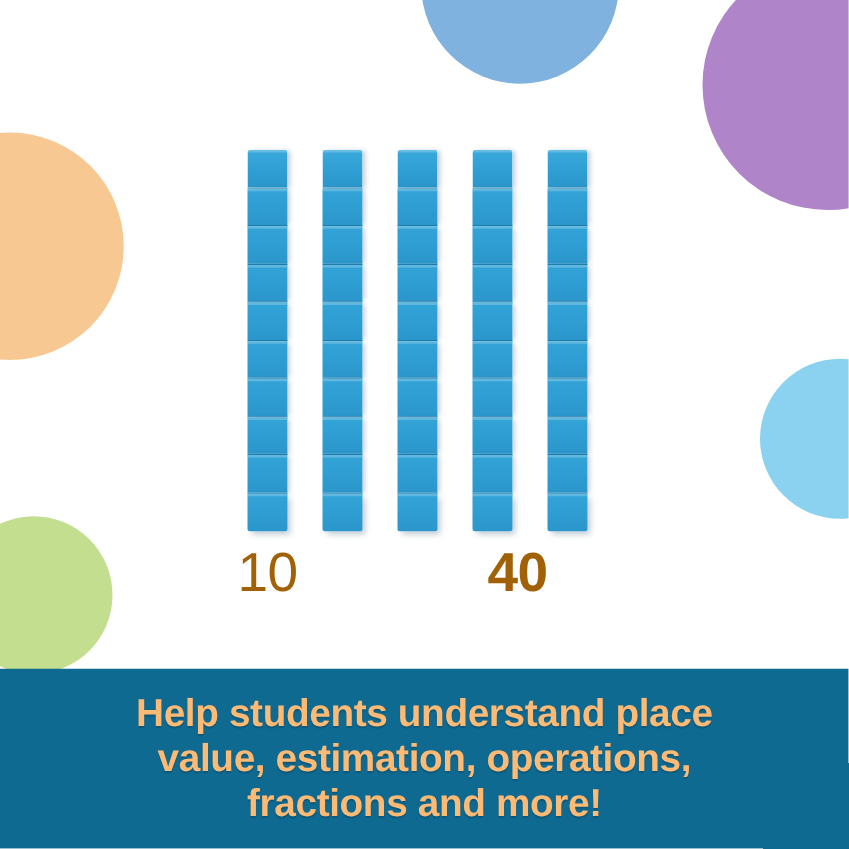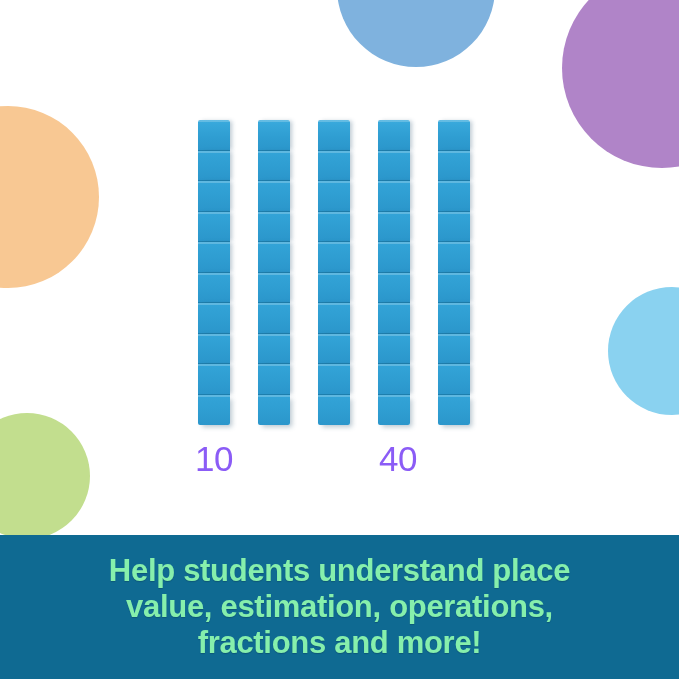--- a/index.html
+++ b/index.html
@@ -68,24 +68,24 @@
     left: 0;
     top: 437px;
     width: 679px;
     height: 50px;
   }
   .rod-label {
     position: absolute;
     width: 60px;
     text-align: center;
     font-family: "Liberation Sans", sans-serif;
-    font-size: 35px;
+    font-size: 44px;
     font-weight: 500;
     letter-spacing: -0.5px;
-    color: #8b5cf6;
+    color: #a16207;
     line-height: 44px;
   }
 
   
   #banner {
     position: absolute;
     left: 0;
     bottom: 0;
     width: 679px;
     height: 144px;
@@ -178,22 +178,22 @@
         <div class="cube" style="height: 30.5px;"></div>
         <div class="cube" style="height: 30.5px;"></div>
         <div class="cube" style="height: 30.5px;"></div>
         <div class="cube" style="height: 30.5px;"></div>
         <div class="cube last" style="height: 30.5px;"></div>
       </div>
     </div>
 
   <div id="labels-row">
       <div class="rod-label" style="left: 184px;">10</div>
-      <div class="rod-label" style="left: 368px;">40</div>
+      <div class="rod-label" style="left: 384px; font-weight: bold;">40</div>
     </div>
 
   <div id="banner" style="background: rgb(15, 106, 146);">
-    <div id="banner-text" style="color: #86efac;">Help students understand place
+    <div id="banner-text" style="color: #fdba74;">Help students understand place
 value, estimation, operations,
 fractions and more!</div>
   </div>
 
 </div>
 
 </body></html>

